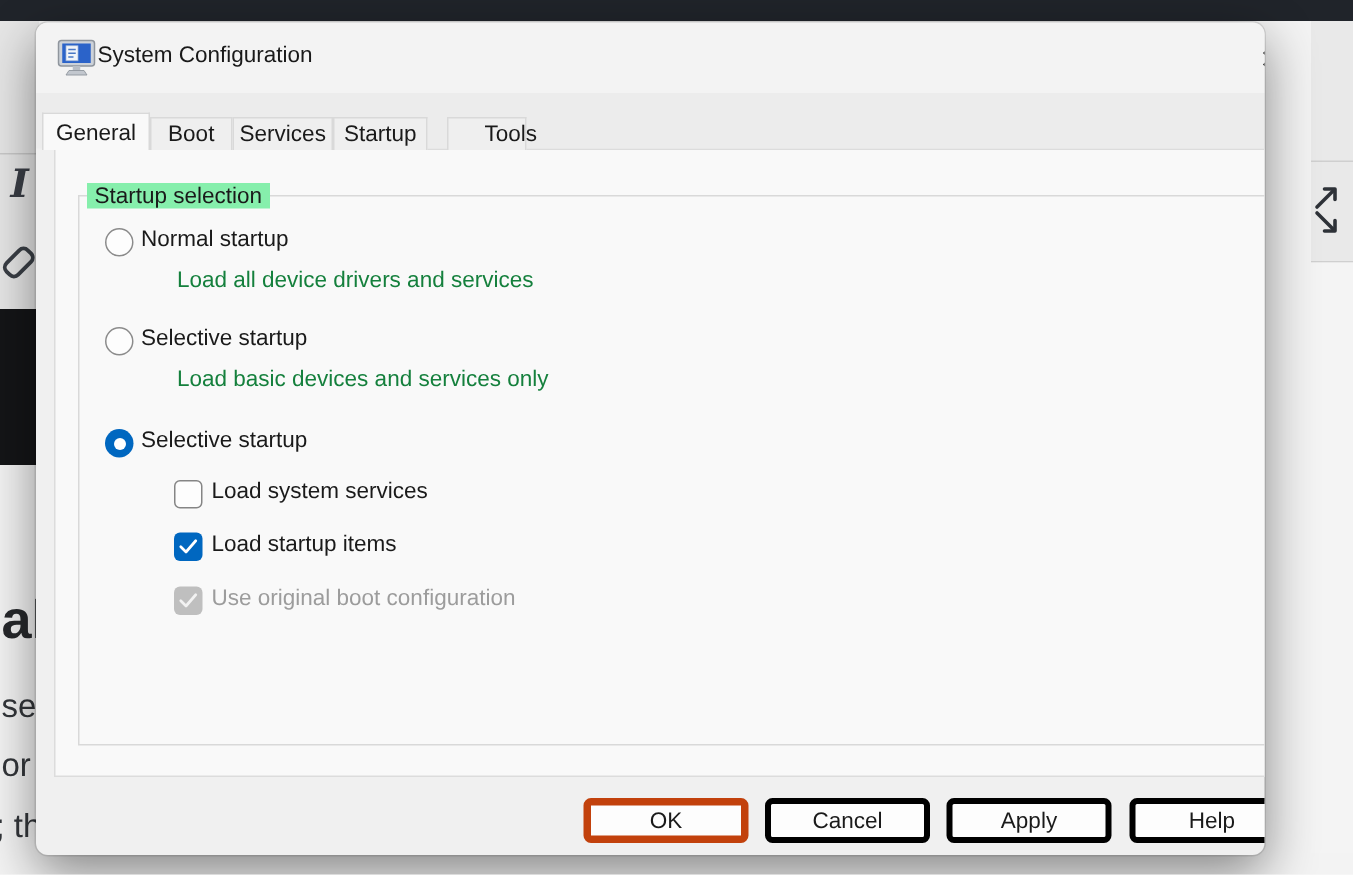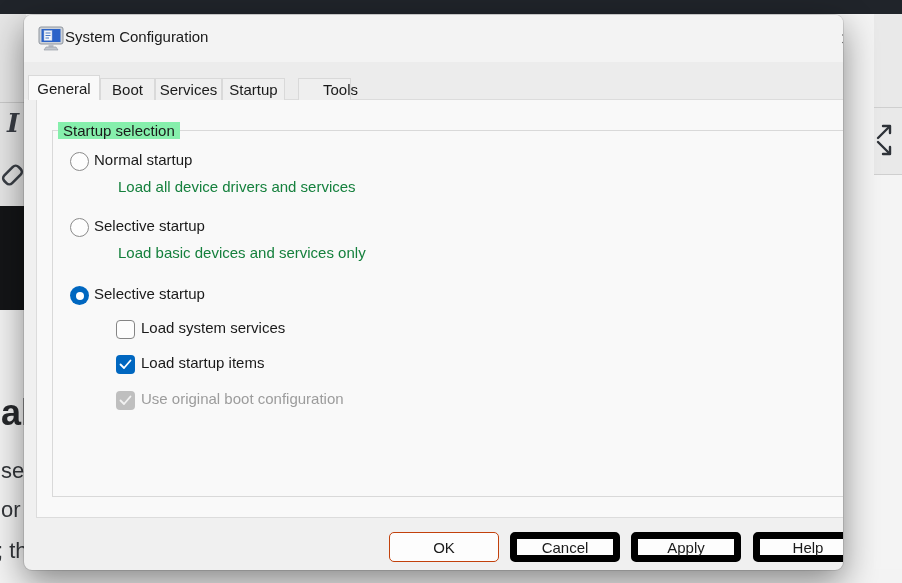--- a/index.html
+++ b/index.html
@@ -106,25 +106,25 @@
   .r1-desc  { left:94px;  top:163px; }
   .r2-radio { left:46px;  top:203px; }  .r2-label { left:70px;  top:202px; }
   .r2-desc  { left:94px;  top:229px; }
   .r3-radio { left:46px;  top:271px; }  .r3-label { left:70px;  top:270px; }
   .c1-box { left:92px; top:305px; }  .c1-label { left:117px; top:304px; }
   .c2-box { left:92px; top:340px; }  .c2-label { left:117px; top:339px; }
   .c3-box { left:92px; top:376px; }  .c3-label { left:117px; top:375px; }
 
   .btn {
     top:517px; width:110px; height:30px;
-    background:#fdfdfd; border:7px solid #000000; border-radius:5px;
+    background:#fdfdfd; border:4px solid #000000; border-radius:5px;
     font-size:15px; font-family:"Liberation Sans", sans-serif;
     color:#1a1a1a; cursor:pointer;
   }
-  .btn-ok     { left:365px; border:1px solid #c2410c; }
+  .btn-ok     { left:365px; border:5px solid #c2410c; }
   .btn-cancel { left:486px; }
   .btn-apply  { left:607px; }
   .btn-help   { left:729px; }
 </style>
 </head>
 <body>
 
 <div class="abs top-dark-bar"></div>
 
 <div class="abs bg-left-toolbar"></div>

